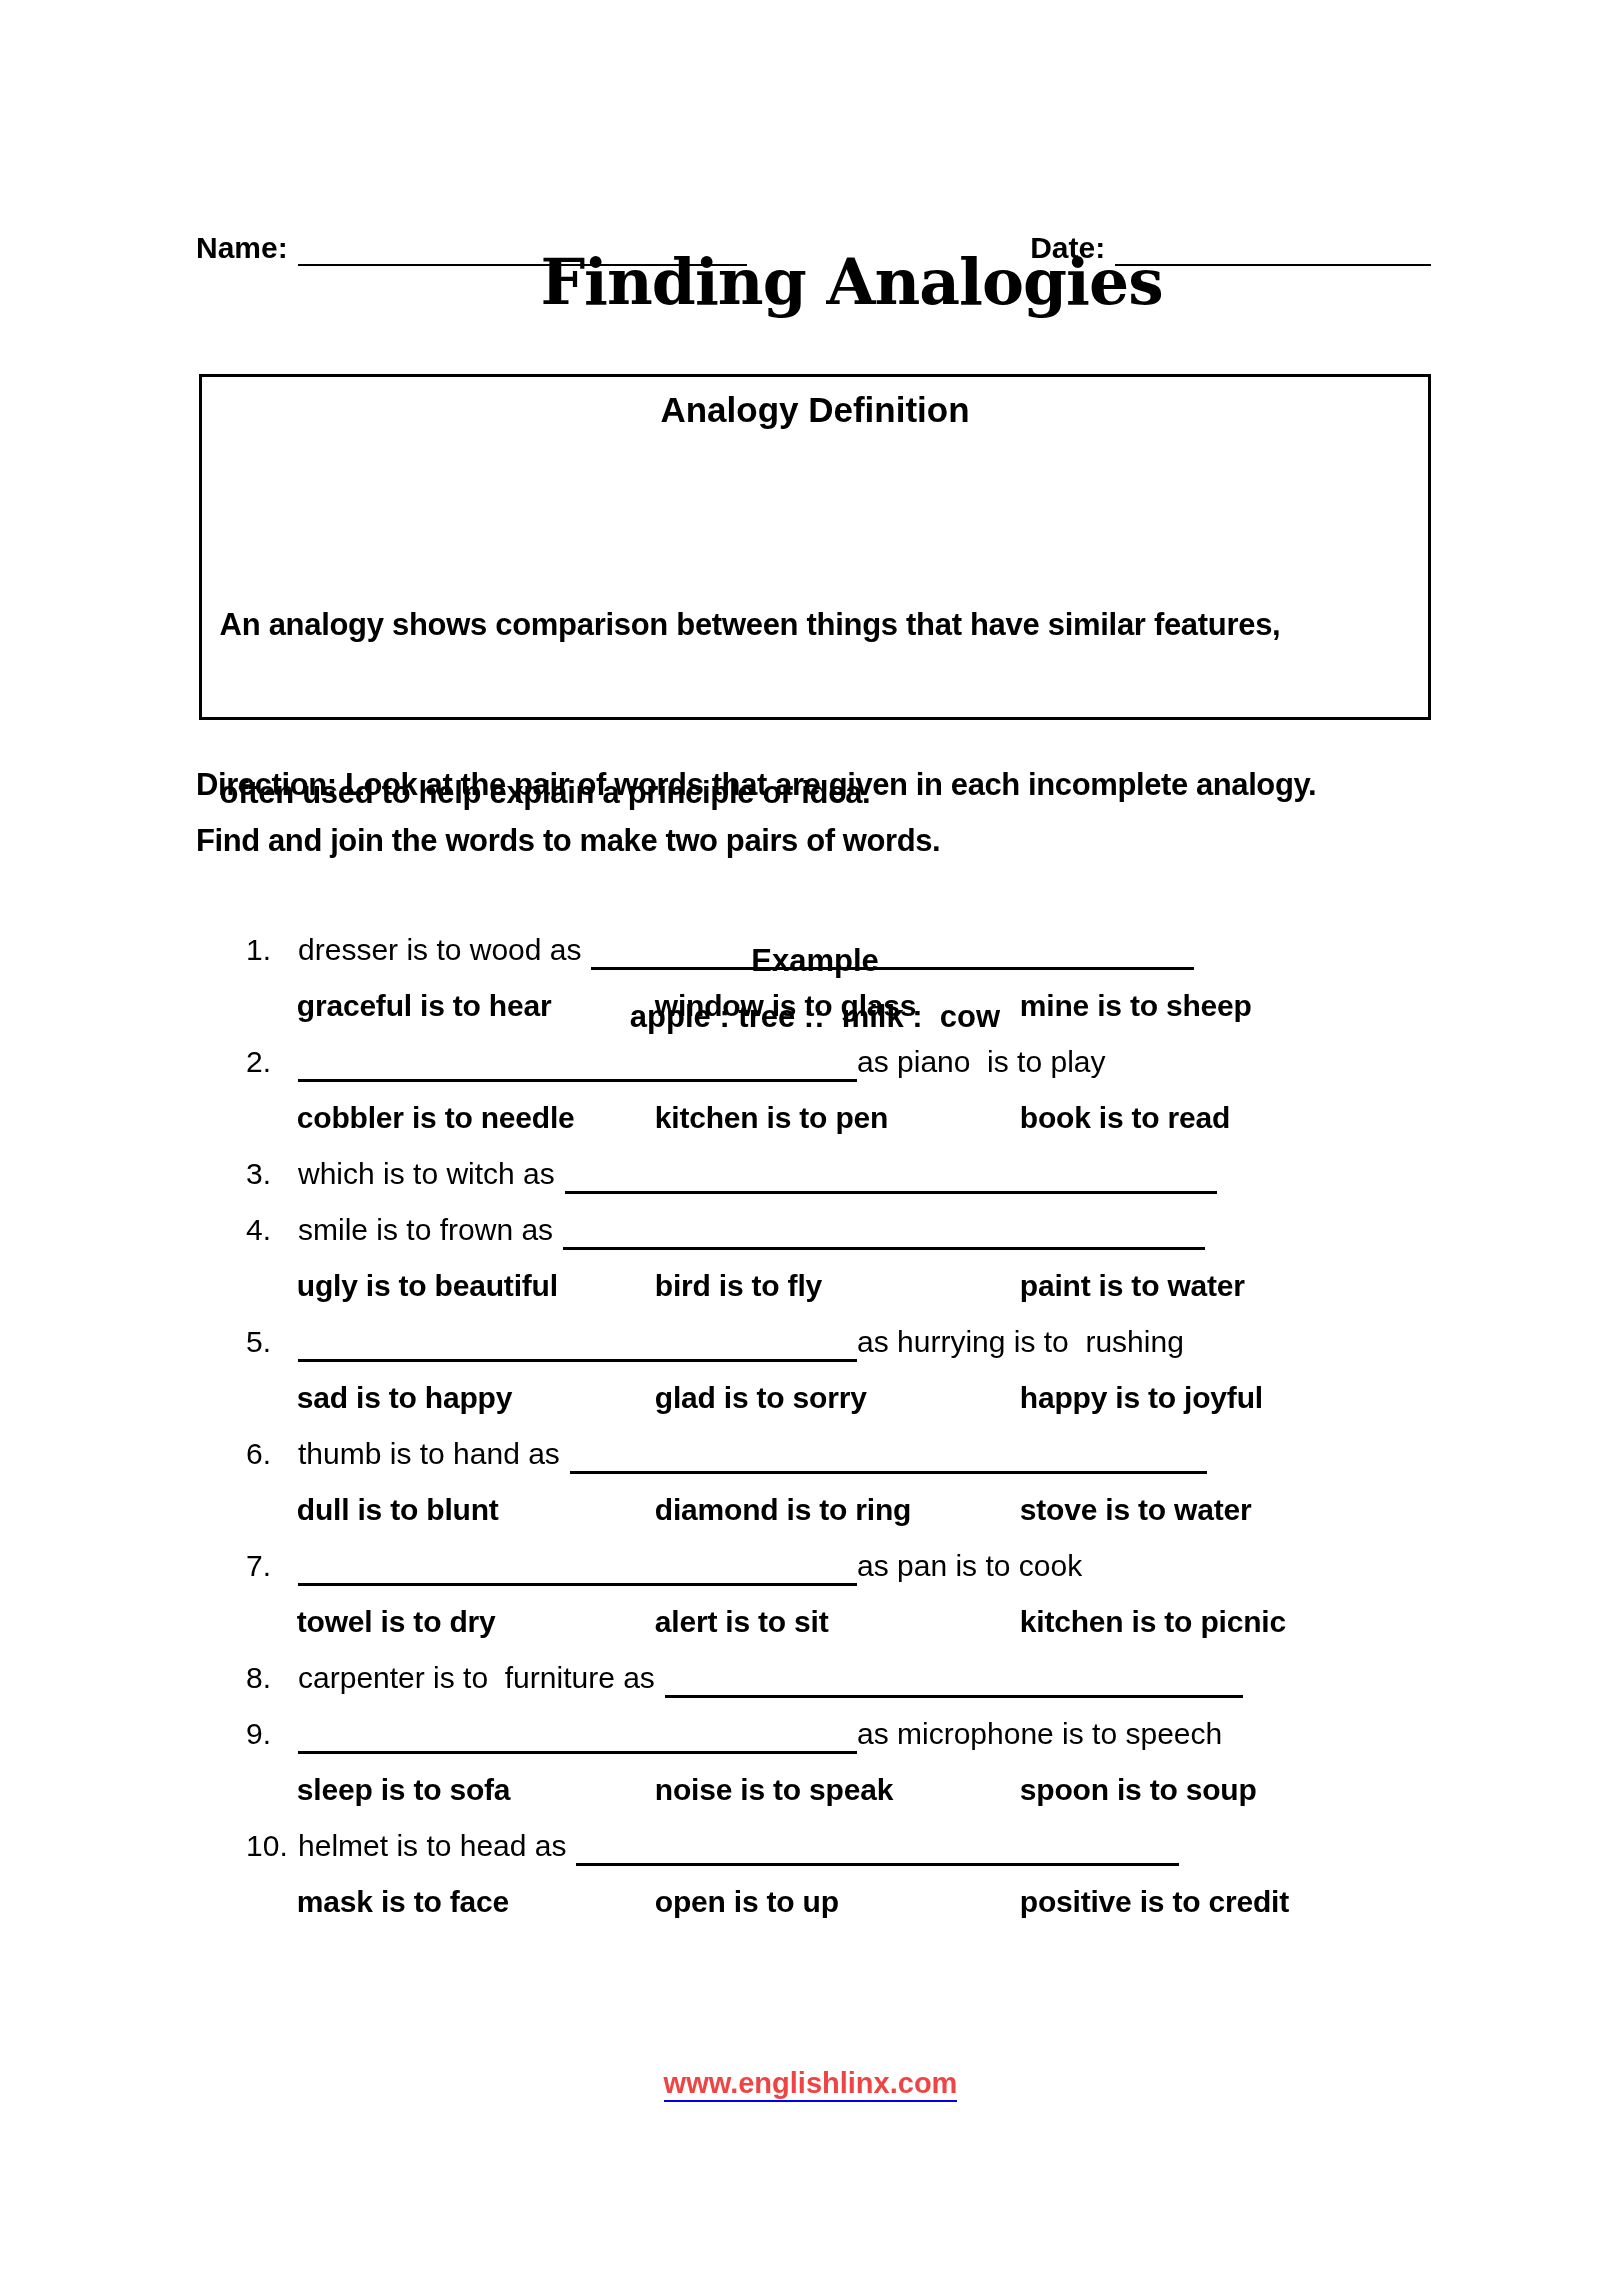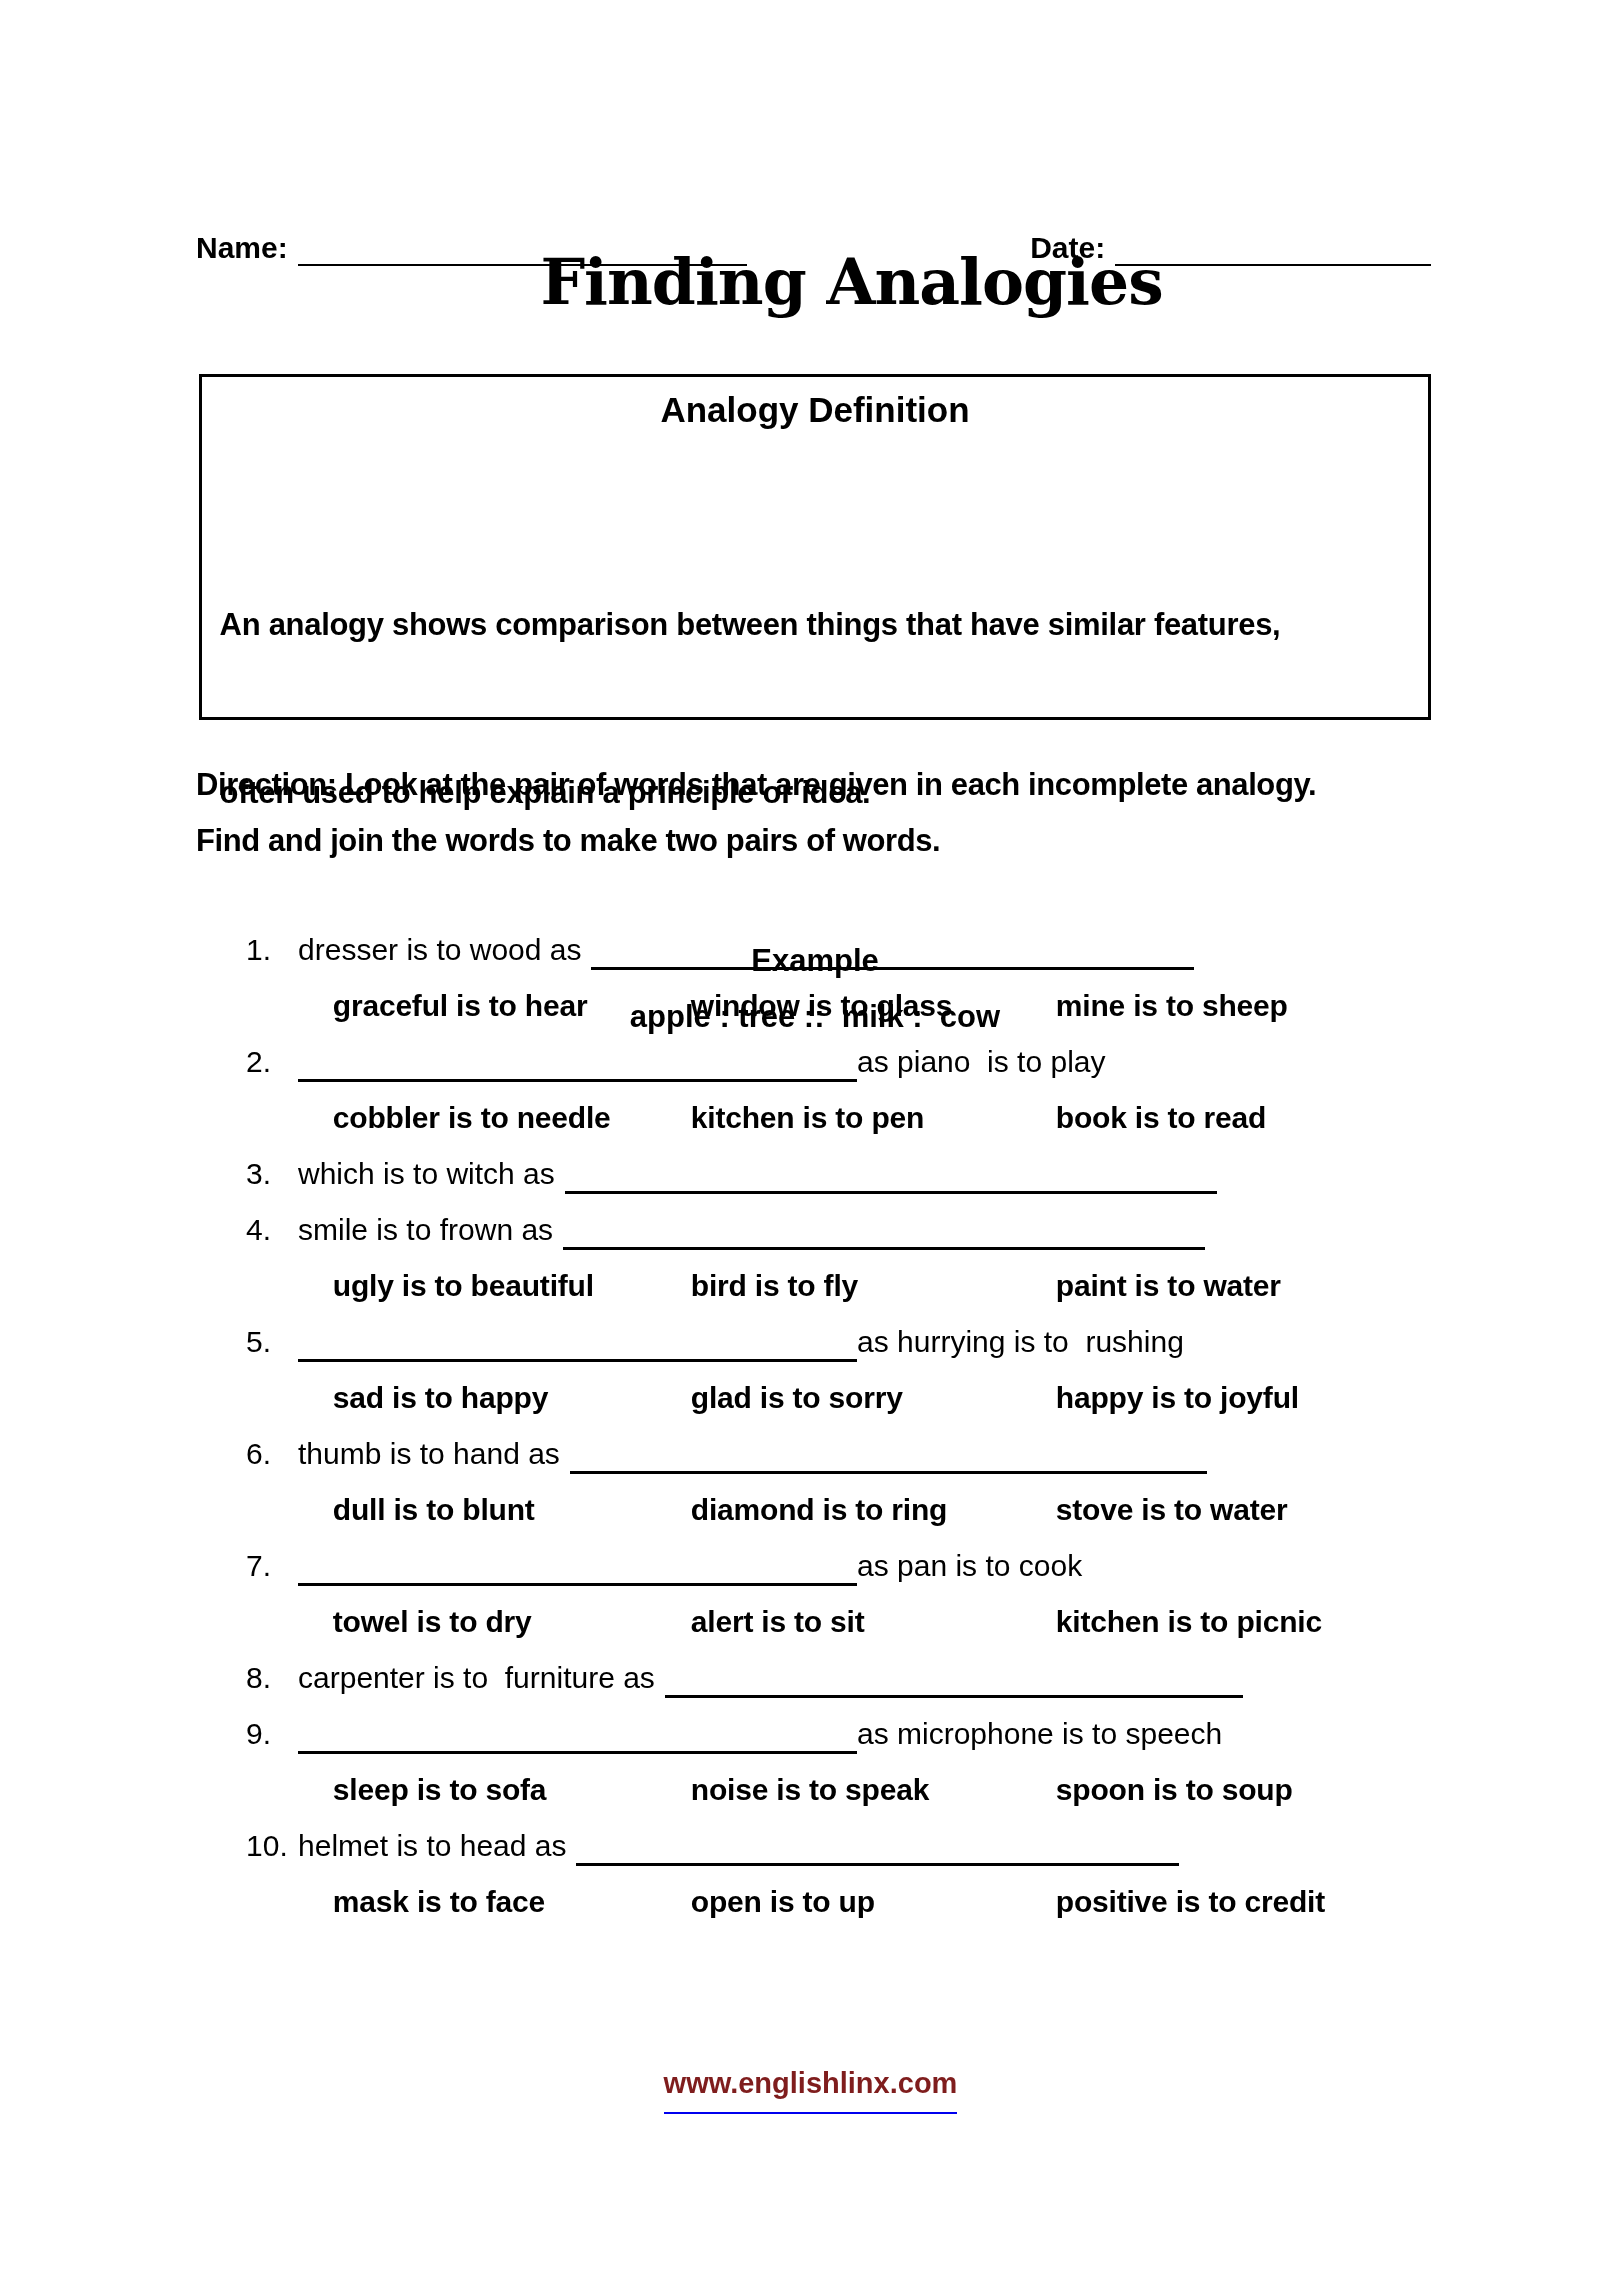--- a/index.html
+++ b/index.html
@@ -48,29 +48,29 @@
   .row { height:56px; line-height:56px; white-space:pre-wrap; }
   .q-num { display:inline-block; width:52px; }
   .blank {
     display:inline-block; height:0; border-bottom:3.9px solid #000;
     position:relative; top:9.8px;
   }
   .blank.lead { width:559px; }
   .blank.trail { margin-left:9.8px; }
   .opt-row { padding-left:52px; font-weight:bold; letter-spacing:-0.2px; }
   .opt-row .opt { display:inline-block; }
-  .opt-row .o1 { width:358px;margin-left:36px; }
+  .opt-row .o1 { width:358px; }
   .opt-row .o2 { width:365px; }
   
   .footer {
     position:absolute; top:2064px; left:0; width:100%; text-align:center;
     font-size:29px; font-weight:bold; line-height:39px;
   }
   .footer .link {
-    color:#7f1d1d; border-bottom:2.9px solid #0000EE; padding-bottom:13px;
+    color:#ef4444; border-bottom:2.9px solid #0000EE; padding-bottom:1px;
     cursor:pointer;
   }
 </style>
 </head>
 <body>
 
 <div class="page">
 
   <div class="hdr">
     <span>

